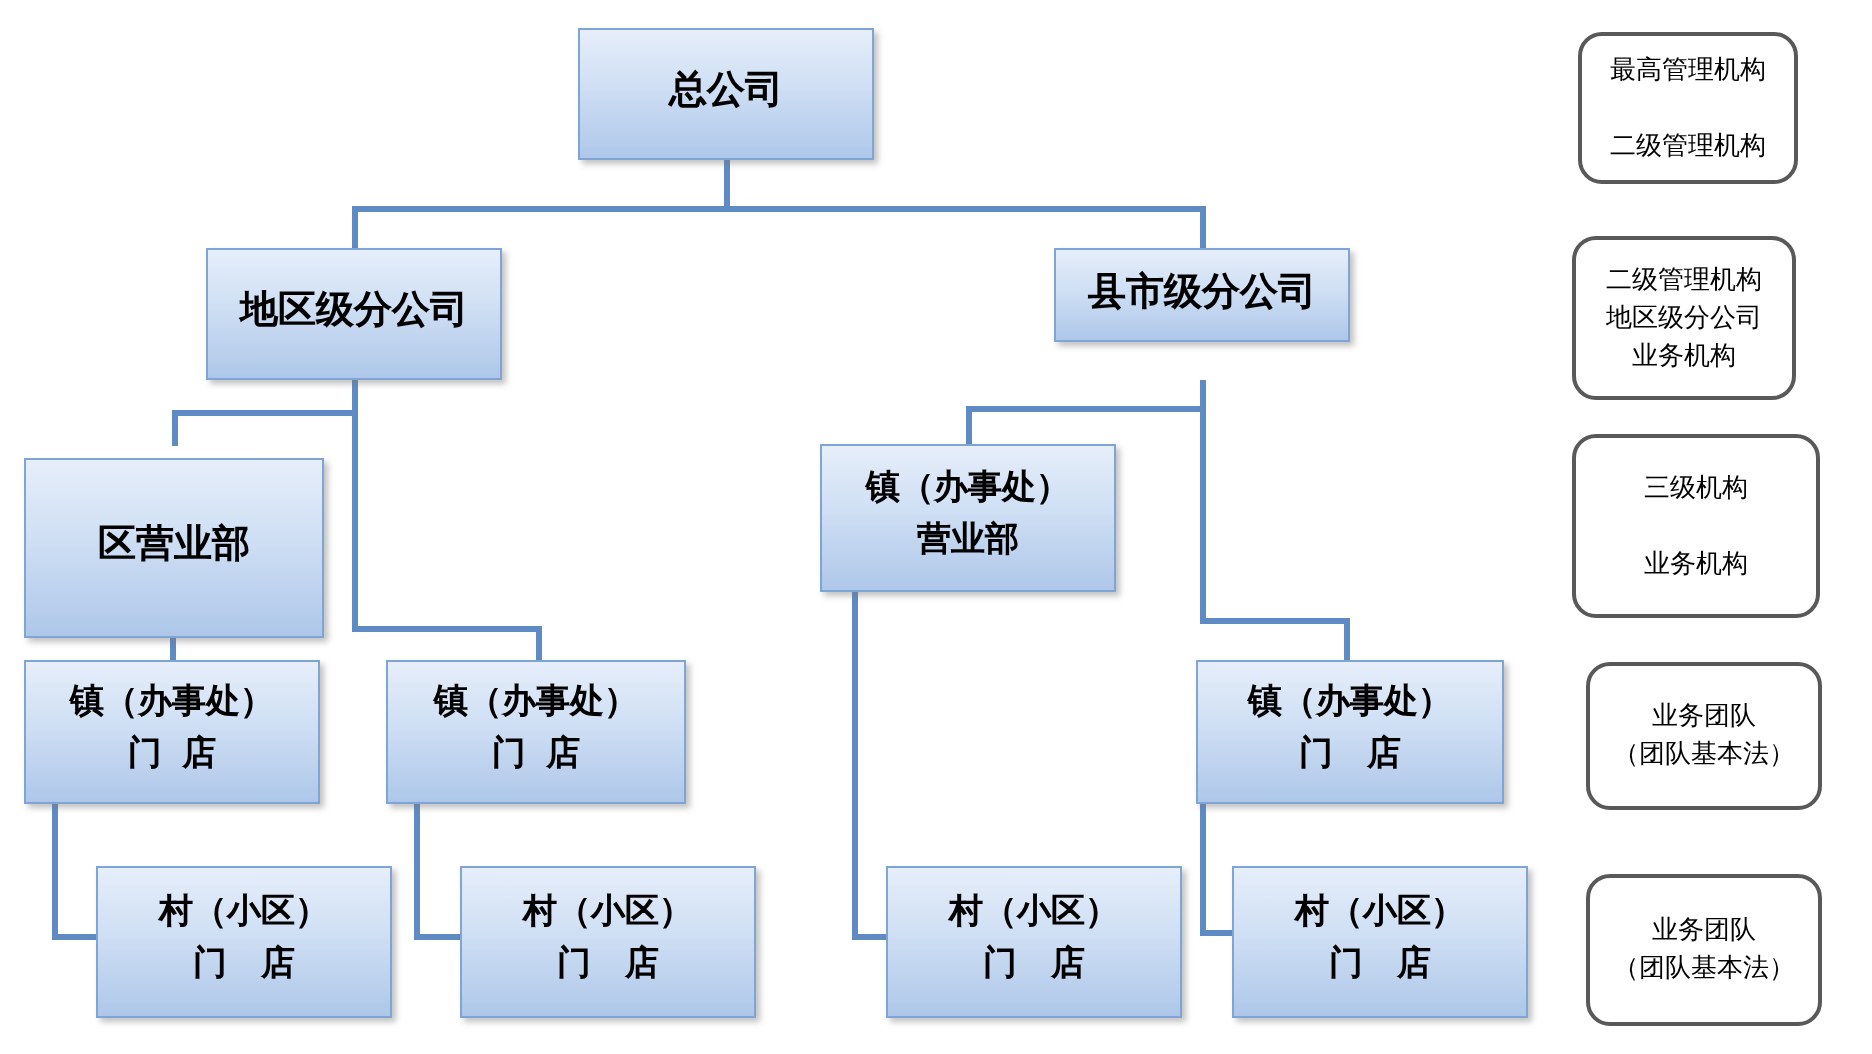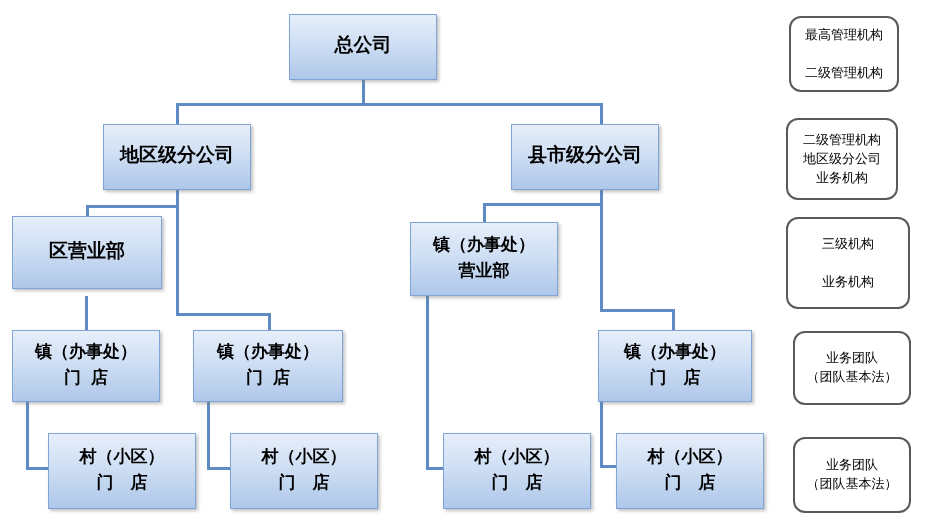--- a/index.html
+++ b/index.html
@@ -64,25 +64,25 @@
   <div class="conn" style="left:600px;top:465px;width:16px;height:3px"></div>
 
   <div class="node fs20" style="left:289px;top:14px;width:148px;height:66px">
     <span class="nl">总公司</span>
   </div>
 
   <div class="node fs19" style="left:103px;top:124px;width:148px;height:66px">
     <span class="nl">地区级分公司</span>
   </div>
 
-  <div class="node fs19" style="left:511px;top:124px;width:148px;height:66px">
+  <div class="node fs19" style="left:527px;top:124px;width:148px;height:47px">
     <span class="nl">县市级分公司</span>
   </div>
 
-  <div class="node fs19" style="left:12px;top:216px;width:150px;height:73px">
+  <div class="node fs19" style="left:12px;top:229px;width:150px;height:90px">
     <span class="nl">区营业部</span>
   </div>
 
   <div class="node fs18" style="left:410px;top:222px;width:148px;height:74px">
     <span class="nl">镇（办事处）</span>
     <span class="nl">营业部</span>
   </div>
 
   <div class="node fs18" style="left:12px;top:330px;width:148px;height:72px">
     <span class="nl">镇（办事处）</span>

